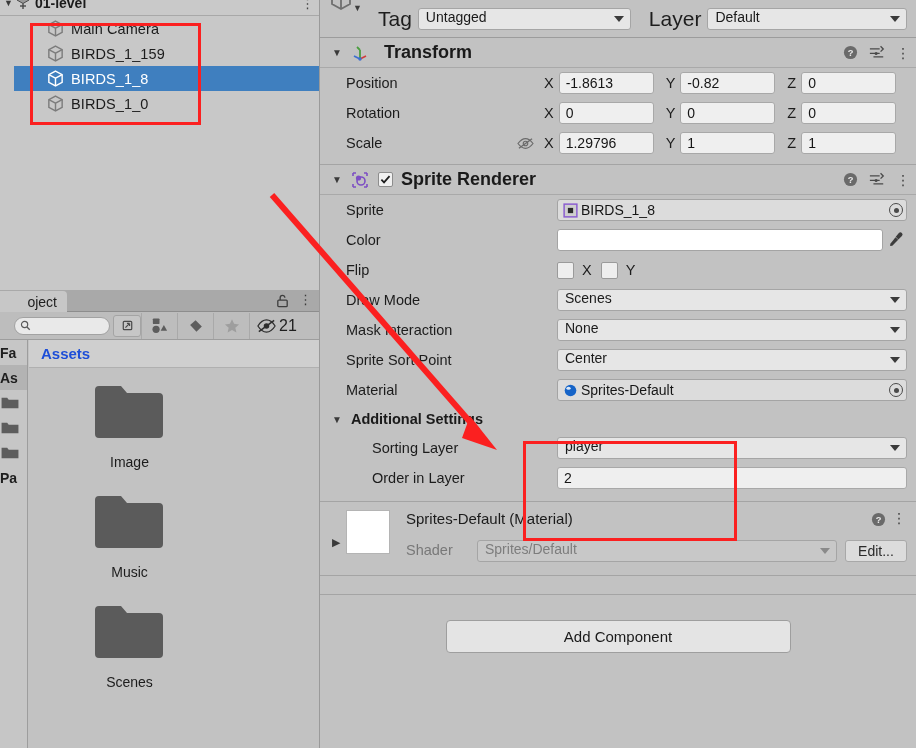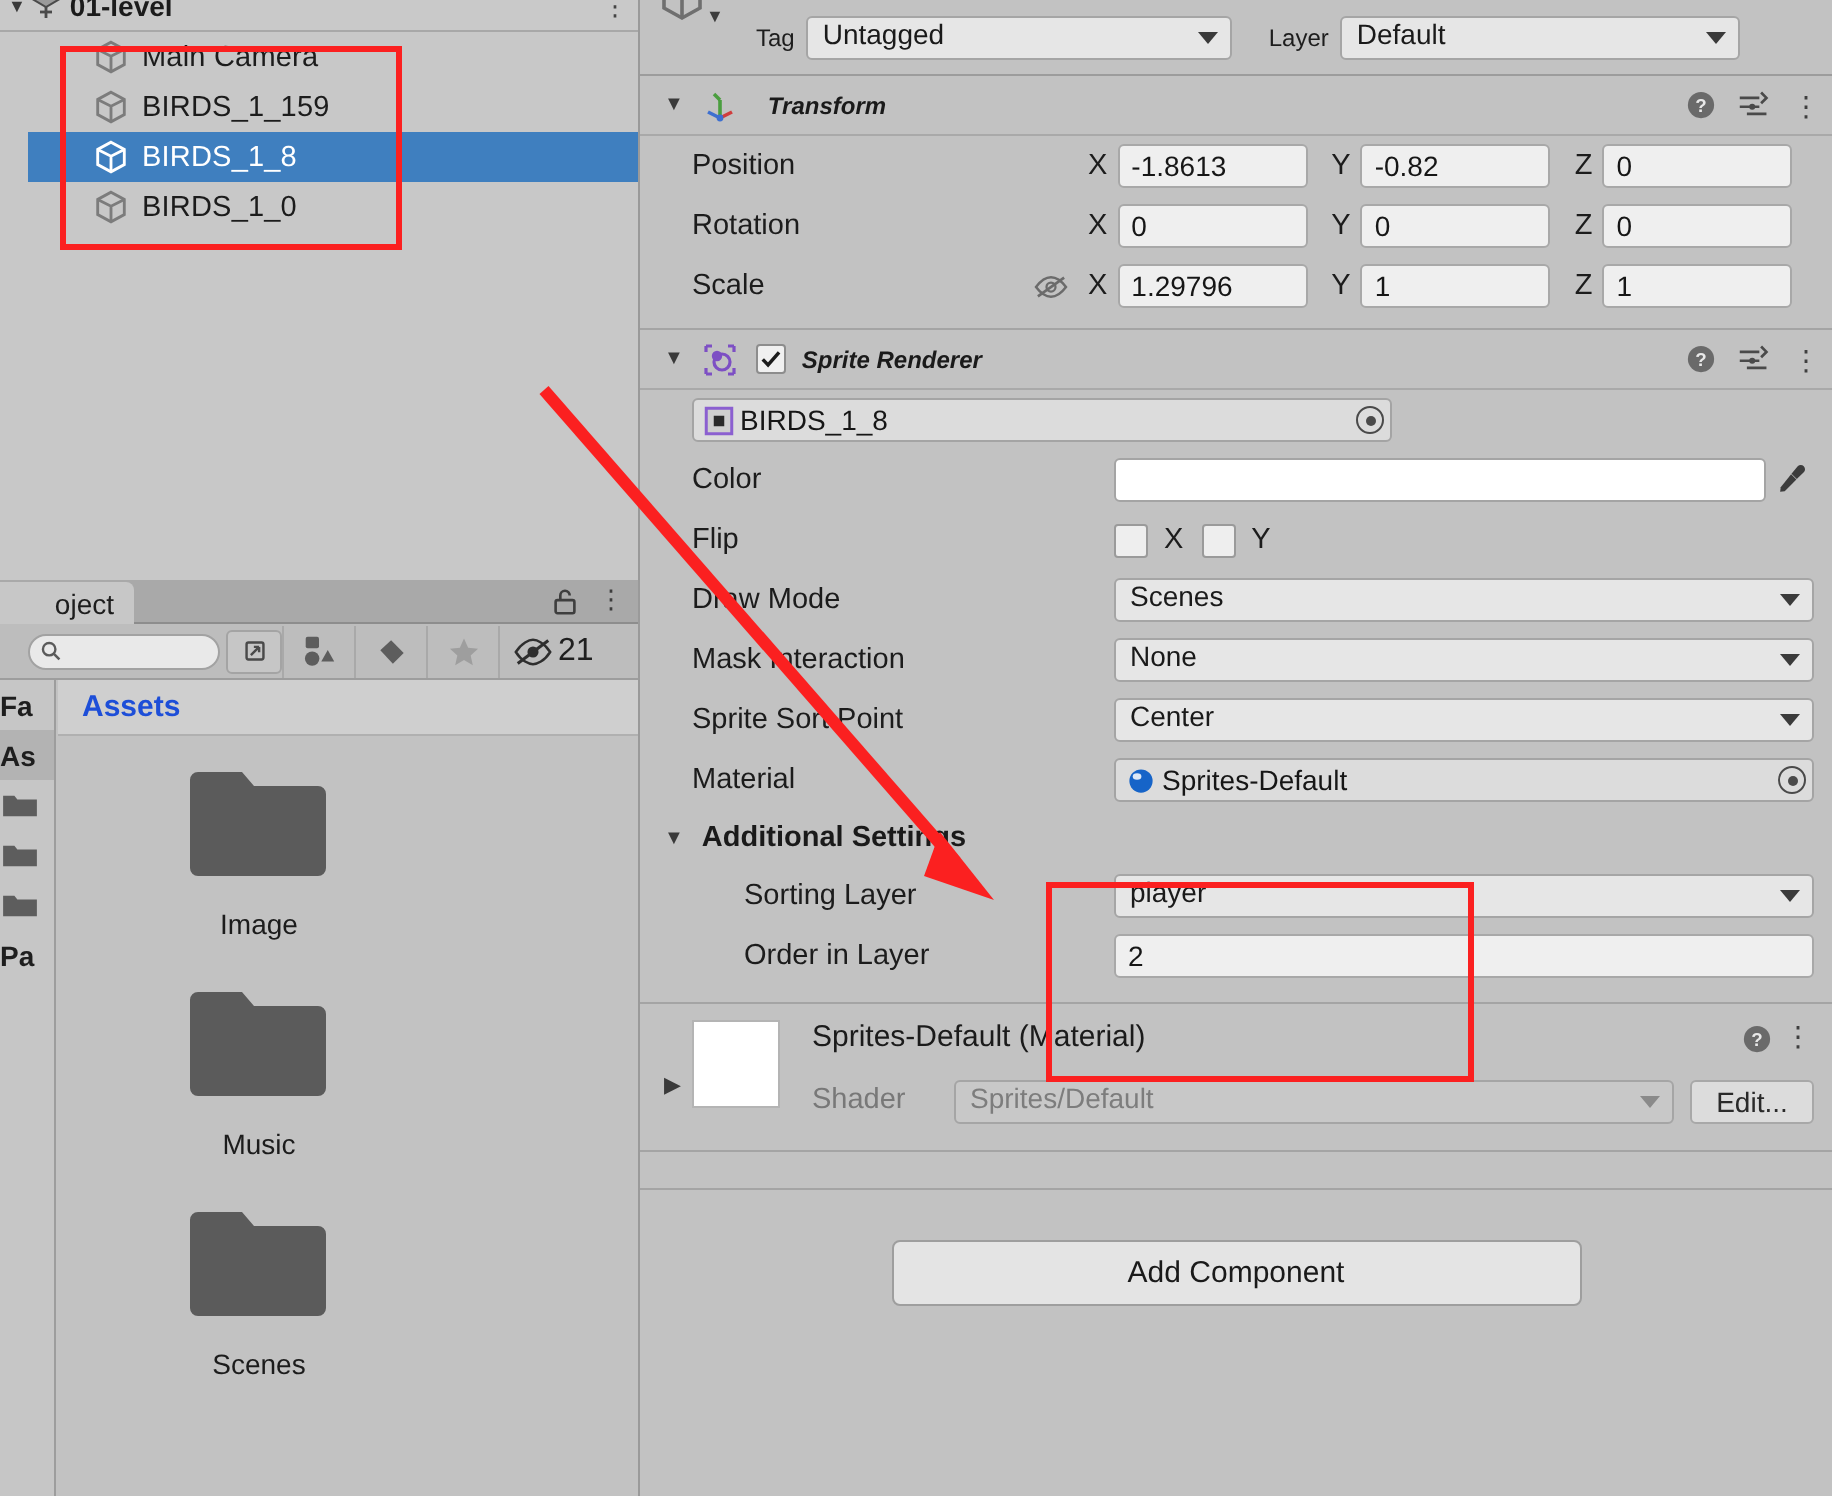--- a/index.html
+++ b/index.html
@@ -161,42 +161,42 @@
     width: 596px; height: 748px;
     background: #c2c2c2; overflow: hidden;
   }
   #tag-layer-row {
     position: relative; height: 38px;
     border-bottom: 1px solid #9c9c9c;
     display: flex; align-items: center;
   }
   .obj-icon-stub { position: absolute; left: 8px; top: -14px; width: 26px; height: 26px; }
   .mini-arrow { position: absolute; left: 33px; top: 3px; font-size: 9px; color: #3d3d3d; }
-  .tl-label { font-size: 12px; color: #1d1d1d; margin-left: 4px; }
+  .tl-label { font-size: 21px; color: #1d1d1d; margin-left: 4px; }
   .dropdown {
     position: relative; height: 22px;
     background: #e6e6e6; border: 1px solid #a5a5a5; border-radius: 3px;
     display: flex; padding: 0 20px 0 7px;
     font-size: 14px; color: #1a1a1a;
   }
   .dropdown .caret {
     position: absolute; right: 6px; top: 50%; transform: translateY(-50%);
     width: 0; height: 0; border-left: 5px solid transparent;
     border-right: 5px solid transparent; border-top: 6px solid #3a3a3a;
   }
   #tag-dd { width: 213px; margin-left: 6px; }
   #layer-dd { width: 200px; margin-left: 6px; }
 
   .comp-header {
     height: 30px; background: #c2c2c2;
     border-bottom: 1px solid #a9a9a9;
     display: flex; align-items: center; position: relative;
   }
   .comp-header .foldarrow { margin: 0 8px 0 12px; font-size: 10px; color: #3a3a3a; }
-  .comp-header .title { font-weight: bold; font-size: 12px; color: #1a1a1a; font-style: italic; }
+  .comp-header .title { font-weight: bold; font-size: 18px; color: #1a1a1a; }
   .comp-header .hdr-icons {
     position: absolute; right: 6px; top: 50%; transform: translateY(-50%);
     display: flex; align-items: center; gap: 11px;
   }
   .comp-chk {
     width: 15px; height: 15px; background: #f0f0f0;
     border: 1px solid #8d8d8d; border-radius: 2px;
     display: flex; align-items: center; justify-content: center;
     margin-right: 8px;
   }
@@ -494,20 +494,21 @@
         <svg width="16" height="15" viewBox="0 0 18 16">
           <path d="M1 4 H12 M1 9 H12 M5 13 H16" stroke="#4a4a4a" stroke-width="1.5"></path>
           <path d="M13 1 L16 4 L13 7" stroke="#4a4a4a" stroke-width="1.5" fill="none"></path>
           <circle cx="8" cy="9" r="1.7" fill="#4a4a4a"></circle>
         </svg>
         <span style="color:#3f3f3f;font-size:14px;">⋮</span>
       </span>
     </div>
 
     <div class="prop-row">
+      <span class="prop-label" style="width:211px;">Sprite</span>
       <div class="objfield" style="width:350px;">
         <svg width="15" height="15" viewBox="0 0 16 16" style="margin-right:3px;flex:0 0 auto;">
           <rect x="1.2" y="1.2" width="13.6" height="13.6" fill="#cfcfcf" stroke="#8b5fd0" stroke-width="1.6"></rect>
           <rect x="5.2" y="5.2" width="5.6" height="5.6" fill="#2a2a2a"></rect>
         </svg>
         <span>BIRDS_1_8</span>
         <span class="picker"></span>
       </div>
     </div>
 

